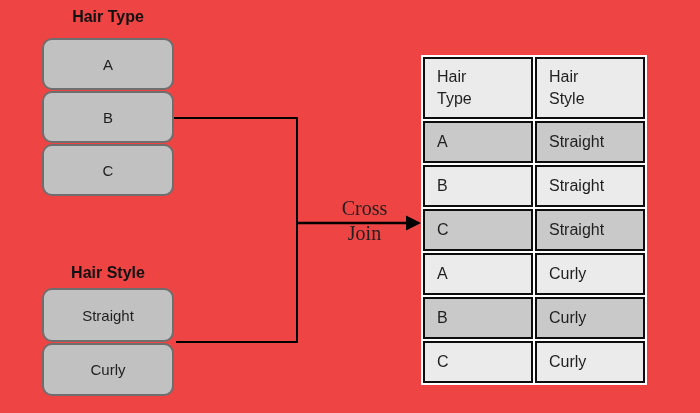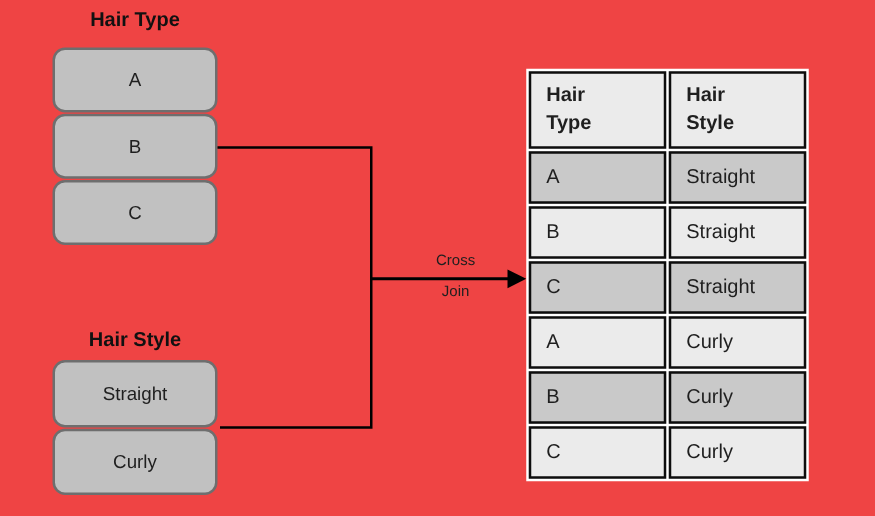--- a/index.html
+++ b/index.html
@@ -45,43 +45,44 @@
     width: 700px;
     height: 413px;
     pointer-events: none;
   }
   .join-label {
     position: absolute;
     left: 324px;
     top: 196px;
     width: 81px;
     text-align: center;
-    font-size: 12px;
+    font-size: 20px;
     line-height: 25px;
     white-space: pre-line;
+    font-family: Liberation Serif, serif;
   }
   table.result {
     position: absolute;
     left: 421px;
     top: 55px;
     border-collapse: separate;
     border-spacing: 2px;
     background: #ffffff;
   }
   table.result th, table.result td {
     box-sizing: border-box;
     border: 2px solid #0d0d0d;
     width: 110px;
     text-align: left;
     font-size: 16px;
     padding: 0 8px 0 12px;
   }
   table.result th {
     background: var(--row-light, #ebebeb);
-    font-weight: bold;
+    font-weight: normal;
     height: 62px;
     line-height: 22px;
     white-space: pre-line;
     vertical-align: middle;
   }
   table.result td {
     height: 42px;
     vertical-align: middle;
   }
   table.result tbody tr:nth-child(odd) td  { background: var(--row-dark, #c9c9c9); }

